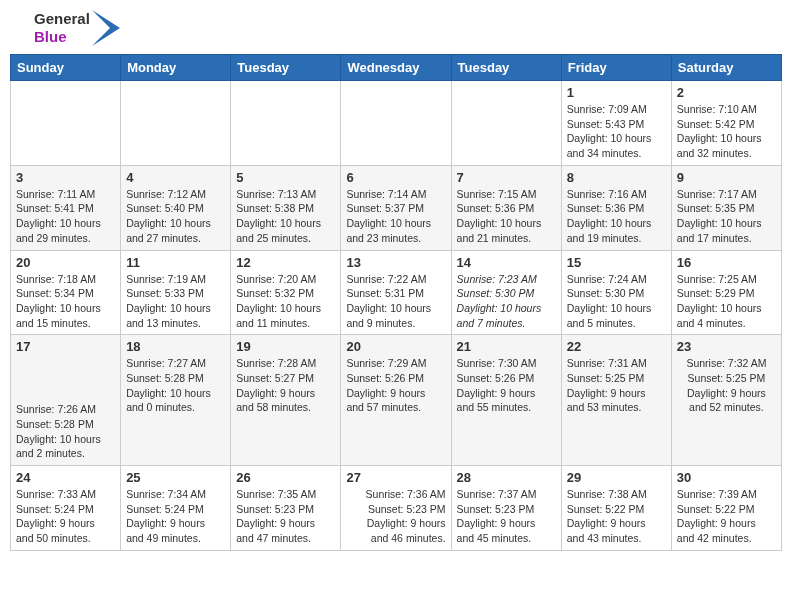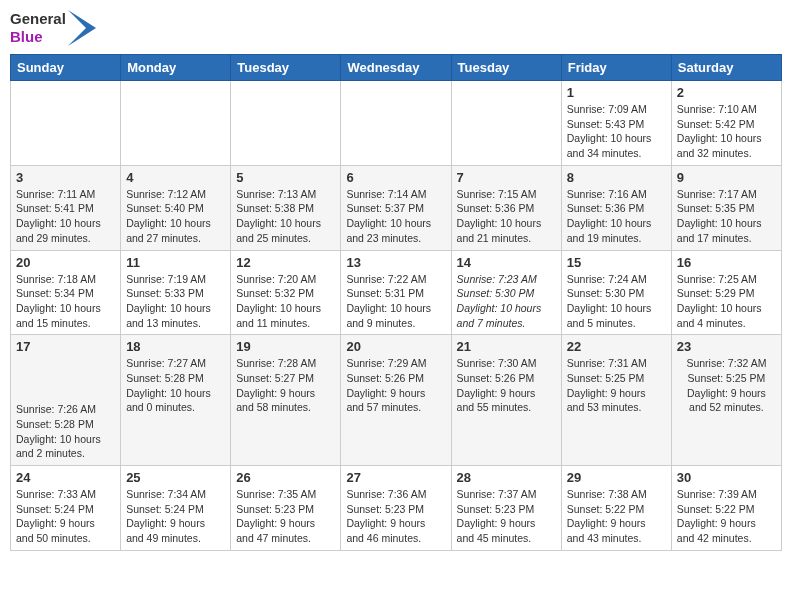--- a/index.html
+++ b/index.html
@@ -300,21 +300,21 @@
         </td>
         <td>
           <div class="day-number">26</div>
           <div class="day-info" style="white-space: pre-line;">Sunrise: 7:35 AM
 Sunset: 5:23 PM
 Daylight: 9 hours
 and 47 minutes.</div>
         </td>
         <td>
           <div class="day-number">27</div>
-          <div class="day-info" style="white-space: pre-line;">Sunrise: 7:36 AM
+          <div class="day-info" style="white-space: pre-line; text-align: right;">Sunrise: 7:36 AM
 Sunset: 5:23 PM
 Daylight: 9 hours
 and 46 minutes.</div>
         </td>
         <td>
           <div class="day-number">28</div>
           <div class="day-info" style="white-space: pre-line;">Sunrise: 7:37 AM
 Sunset: 5:23 PM
 Daylight: 9 hours
 and 45 minutes.</div>
@@ -335,19 +335,20 @@
         </td>
       </tr>
     </tbody>
 </table>
 
 <style>
   .logo {
     display: flex;
     flex-direction: column;
     align-items: flex-start;
+    margin-left: 24px;
   }
   .logo-svg-container {
     display: flex;
     flex-direction: row;
     align-items: center;
   }
 </style>
 
 </body></html>

